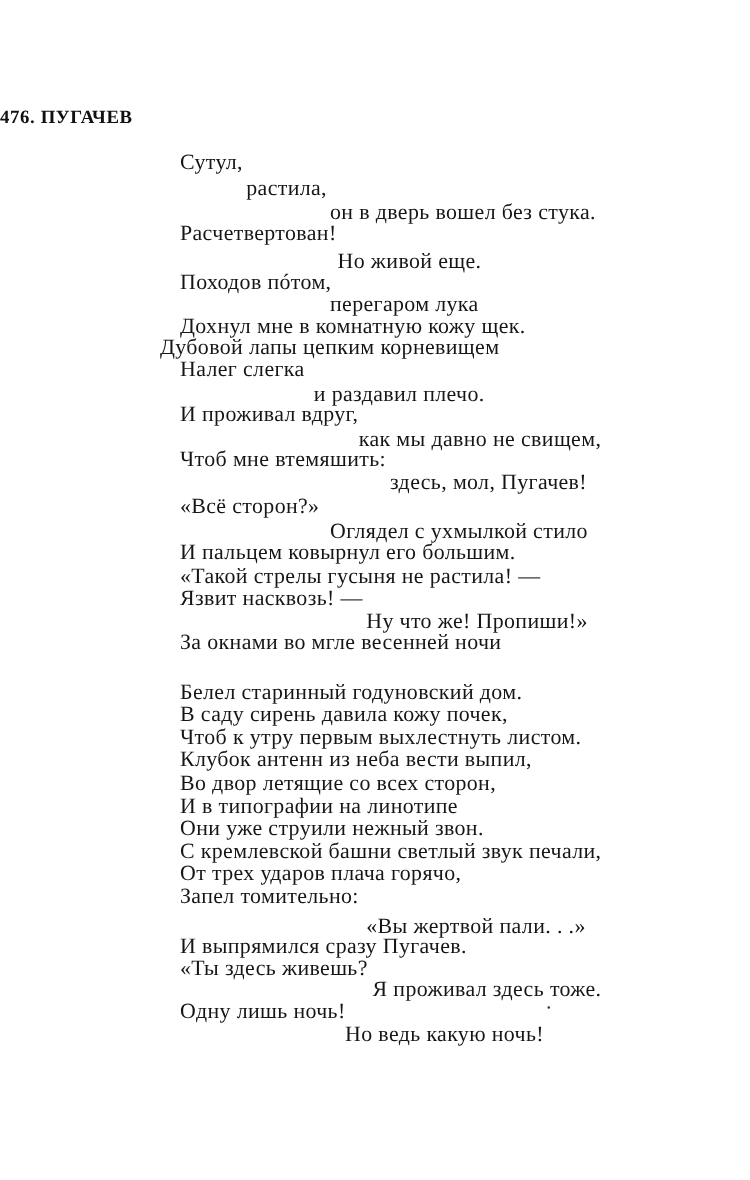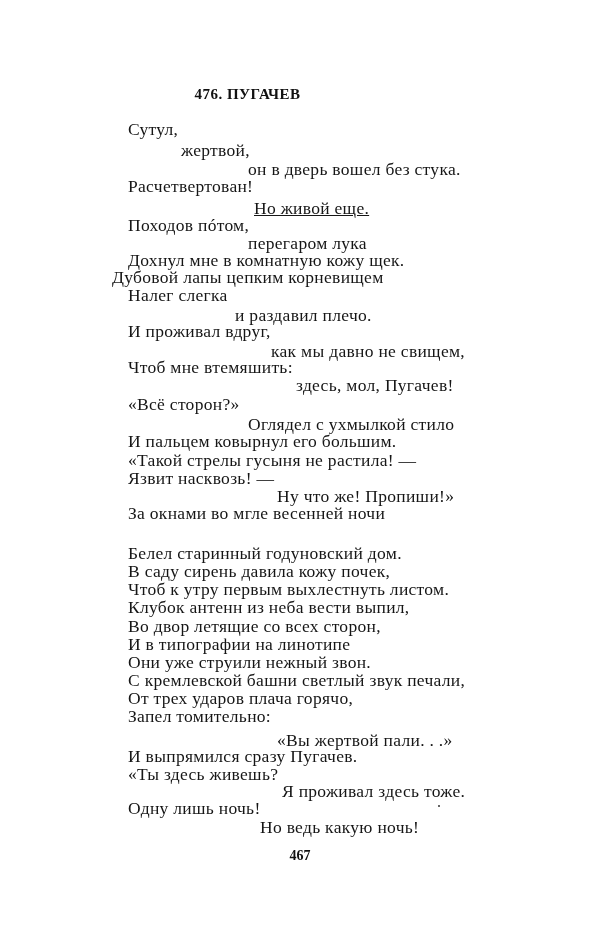--- a/index.html
+++ b/index.html
@@ -18,33 +18,34 @@
     .page {
       position: absolute;
       left: 0; top: 0;
       width: 600px; height: 944px;
     }
     .title {
       position: absolute;
       top: 86px;
       left: 0;
       width: 495px;
-      text-align: center;
+      text-align: left;
       font-weight: bold;
       font-size: 15px;
       letter-spacing: 0.5px;
       color: #111;
     }
     .line {
       position: absolute;
       font-size: 17.5px;
       line-height: 18px;
       white-space: nowrap;
       letter-spacing: 0.3px;
       color: #161616;
+      margin-left: 16px;
     }
     .page-number {
       position: absolute;
       top: 848px;
       left: 0;
       width: 600px;
       text-align: center;
       font-weight: bold;
       font-size: 14px;
       color: #111;
@@ -59,24 +60,24 @@
       border-radius: 50%;
     }
   </style>
 </head>
 <body>
 
 <div class="page">
   <div class="title">476. ПУГАЧЕВ</div>
   <div id="poem-body">
       <div class="line" style="left: 128px; top: 120px;">Сутул,</div>
-      <div class="line" style="left: 181px; top: 141px;">жертвой,</div>
+      <div class="line" style="left: 181px; top: 141px;">растила,</div>
       <div class="line" style="left: 248px; top: 160px;">он в дверь вошел без стука.</div>
       <div class="line" style="left: 128px; top: 177px;">Расчетвертован!</div>
-      <div class="line" style="left: 254px; top: 199px; text-decoration: underline;">Но живой еще.</div>
+      <div class="line" style="left: 254px; top: 199px;">Но живой еще.</div>
       <div class="line" style="left: 128px; top: 216px;">Походов пóтом,</div>
       <div class="line" style="left: 248px; top: 234px;">перегаром лука</div>
       <div class="line" style="left: 128px; top: 251px;">Дохнул мне в комнатную кожу щек.</div>
       <div class="line" style="left: 112px; top: 268px;">Дубовой лапы цепким корневищем</div>
       <div class="line" style="left: 128px; top: 286px;">Налег слегка</div>
       <div class="line" style="left: 235px; top: 306px;">и раздавил плечо.</div>
       <div class="line" style="left: 128px; top: 322px;">И проживал вдруг,</div>
       <div class="line" style="left: 271px; top: 342px;">как мы давно не свищем,</div>
       <div class="line" style="left: 128px; top: 358px;">Чтоб мне втемяшить:</div>
       <div class="line" style="left: 296px; top: 376px;">здесь, мол, Пугачев!</div>
@@ -98,14 +99,13 @@
       <div class="line" style="left: 128px; top: 689px;">От трех ударов плача горячо,</div>
       <div class="line" style="left: 128px; top: 707px;">Запел томительно:</div>
       <div class="line" style="left: 277px; top: 731px;">«Вы жертвой пали. . .»</div>
       <div class="line" style="left: 128px; top: 747px;">И выпрямился сразу Пугачев.</div>
       <div class="line" style="left: 128px; top: 765px;">«Ты здесь живешь?</div>
       <div class="line" style="left: 282px; top: 782px;">Я проживал здесь тоже.</div>
       <div class="line" style="left: 128px; top: 799px;">Одну лишь ночь!</div>
       <div class="line" style="left: 260px; top: 818px;">Но ведь какую ночь!</div>
     </div>
   <div class="speck"></div>
-  <div class="page-number">467</div>
 </div>
 
 </body></html>

